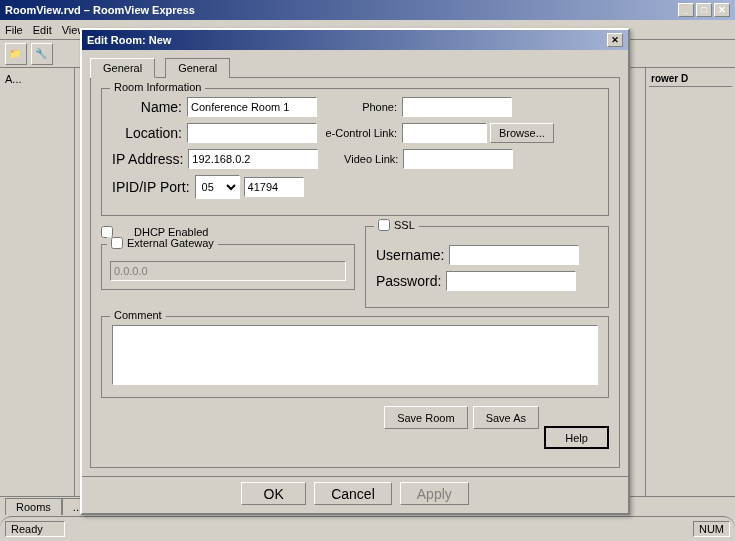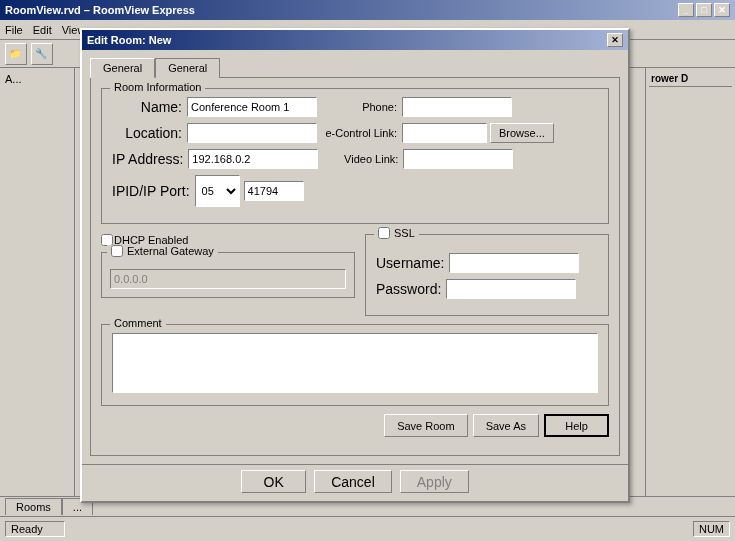--- a/index.html
+++ b/index.html
@@ -126,20 +126,21 @@
       bottom: 0;
       left: 0;
       right: 0;
       height: 25px;
       background: #d4d0c8;
       border-top: 1px solid #808080;
       display: flex;
       align-items: center;
       padding: 0 5px;
       font-size: 11px;
+      border-radius: 12px;
     }
 
     .status-panel {
       border: 1px solid;
       border-top-color: #808080;
       border-left-color: #808080;
       border-right-color: #fff;
       border-bottom-color: #fff;
       padding: 1px 5px;
       min-width: 60px;
@@ -199,21 +200,21 @@
       cursor: pointer;
     }
 
     .dialog-body {
       padding: 8px;
     }
 
     
     .tabs {
       display: flex;
-      gap: 0;
+      gap: 10px;
       margin-bottom: -1px;
       position: relative;
       z-index: 1;
     }
 
     .tab {
       padding: 3px 12px;
       background: #d4d0c8;
       border: 1px solid #808080;
       border-bottom: none;
@@ -306,37 +307,37 @@
       border-right-color: #808080;
       border-bottom-color: #808080;
       padding: 1px 8px;
       font-size: 11px;
       cursor: pointer;
       margin-left: 3px;
     }
 
     
     .form-select {
-      height: 32px;
+      height: 24px;
       border: 1px solid;
       border-top-color: #808080;
       border-left-color: #808080;
       border-right-color: #fff;
       border-bottom-color: #fff;
       background: white;
       font-size: 11px;
       font-family: Arial, sans-serif;
       padding: 0 2px;
     }
 
     
     .checkbox-row {
       display: flex;
       align-items: flex-end;
-      gap: 1px;
+      gap: 21px;
       margin-bottom: 6px;
       font-size: 11px;
     }
 
     .checkbox-input {
       width: 12px;
       height: 12px;
     }
 
     
@@ -424,20 +425,21 @@
       font-size: 11px;
       font-family: Arial, sans-serif;
       cursor: pointer;
       min-width: 65px;
     }
 
     .action-btn.default {
       border: 2px solid #000;
       border-top-color: #000;
       border-left-color: #000;
+      margin-top: 20px;
     }
 
     
     .dialog-footer {
       display: flex;
       justify-content: center;
       gap: 8px;
       padding: 5px 8px 8px;
       border-top: 1px solid #808080;
     }

